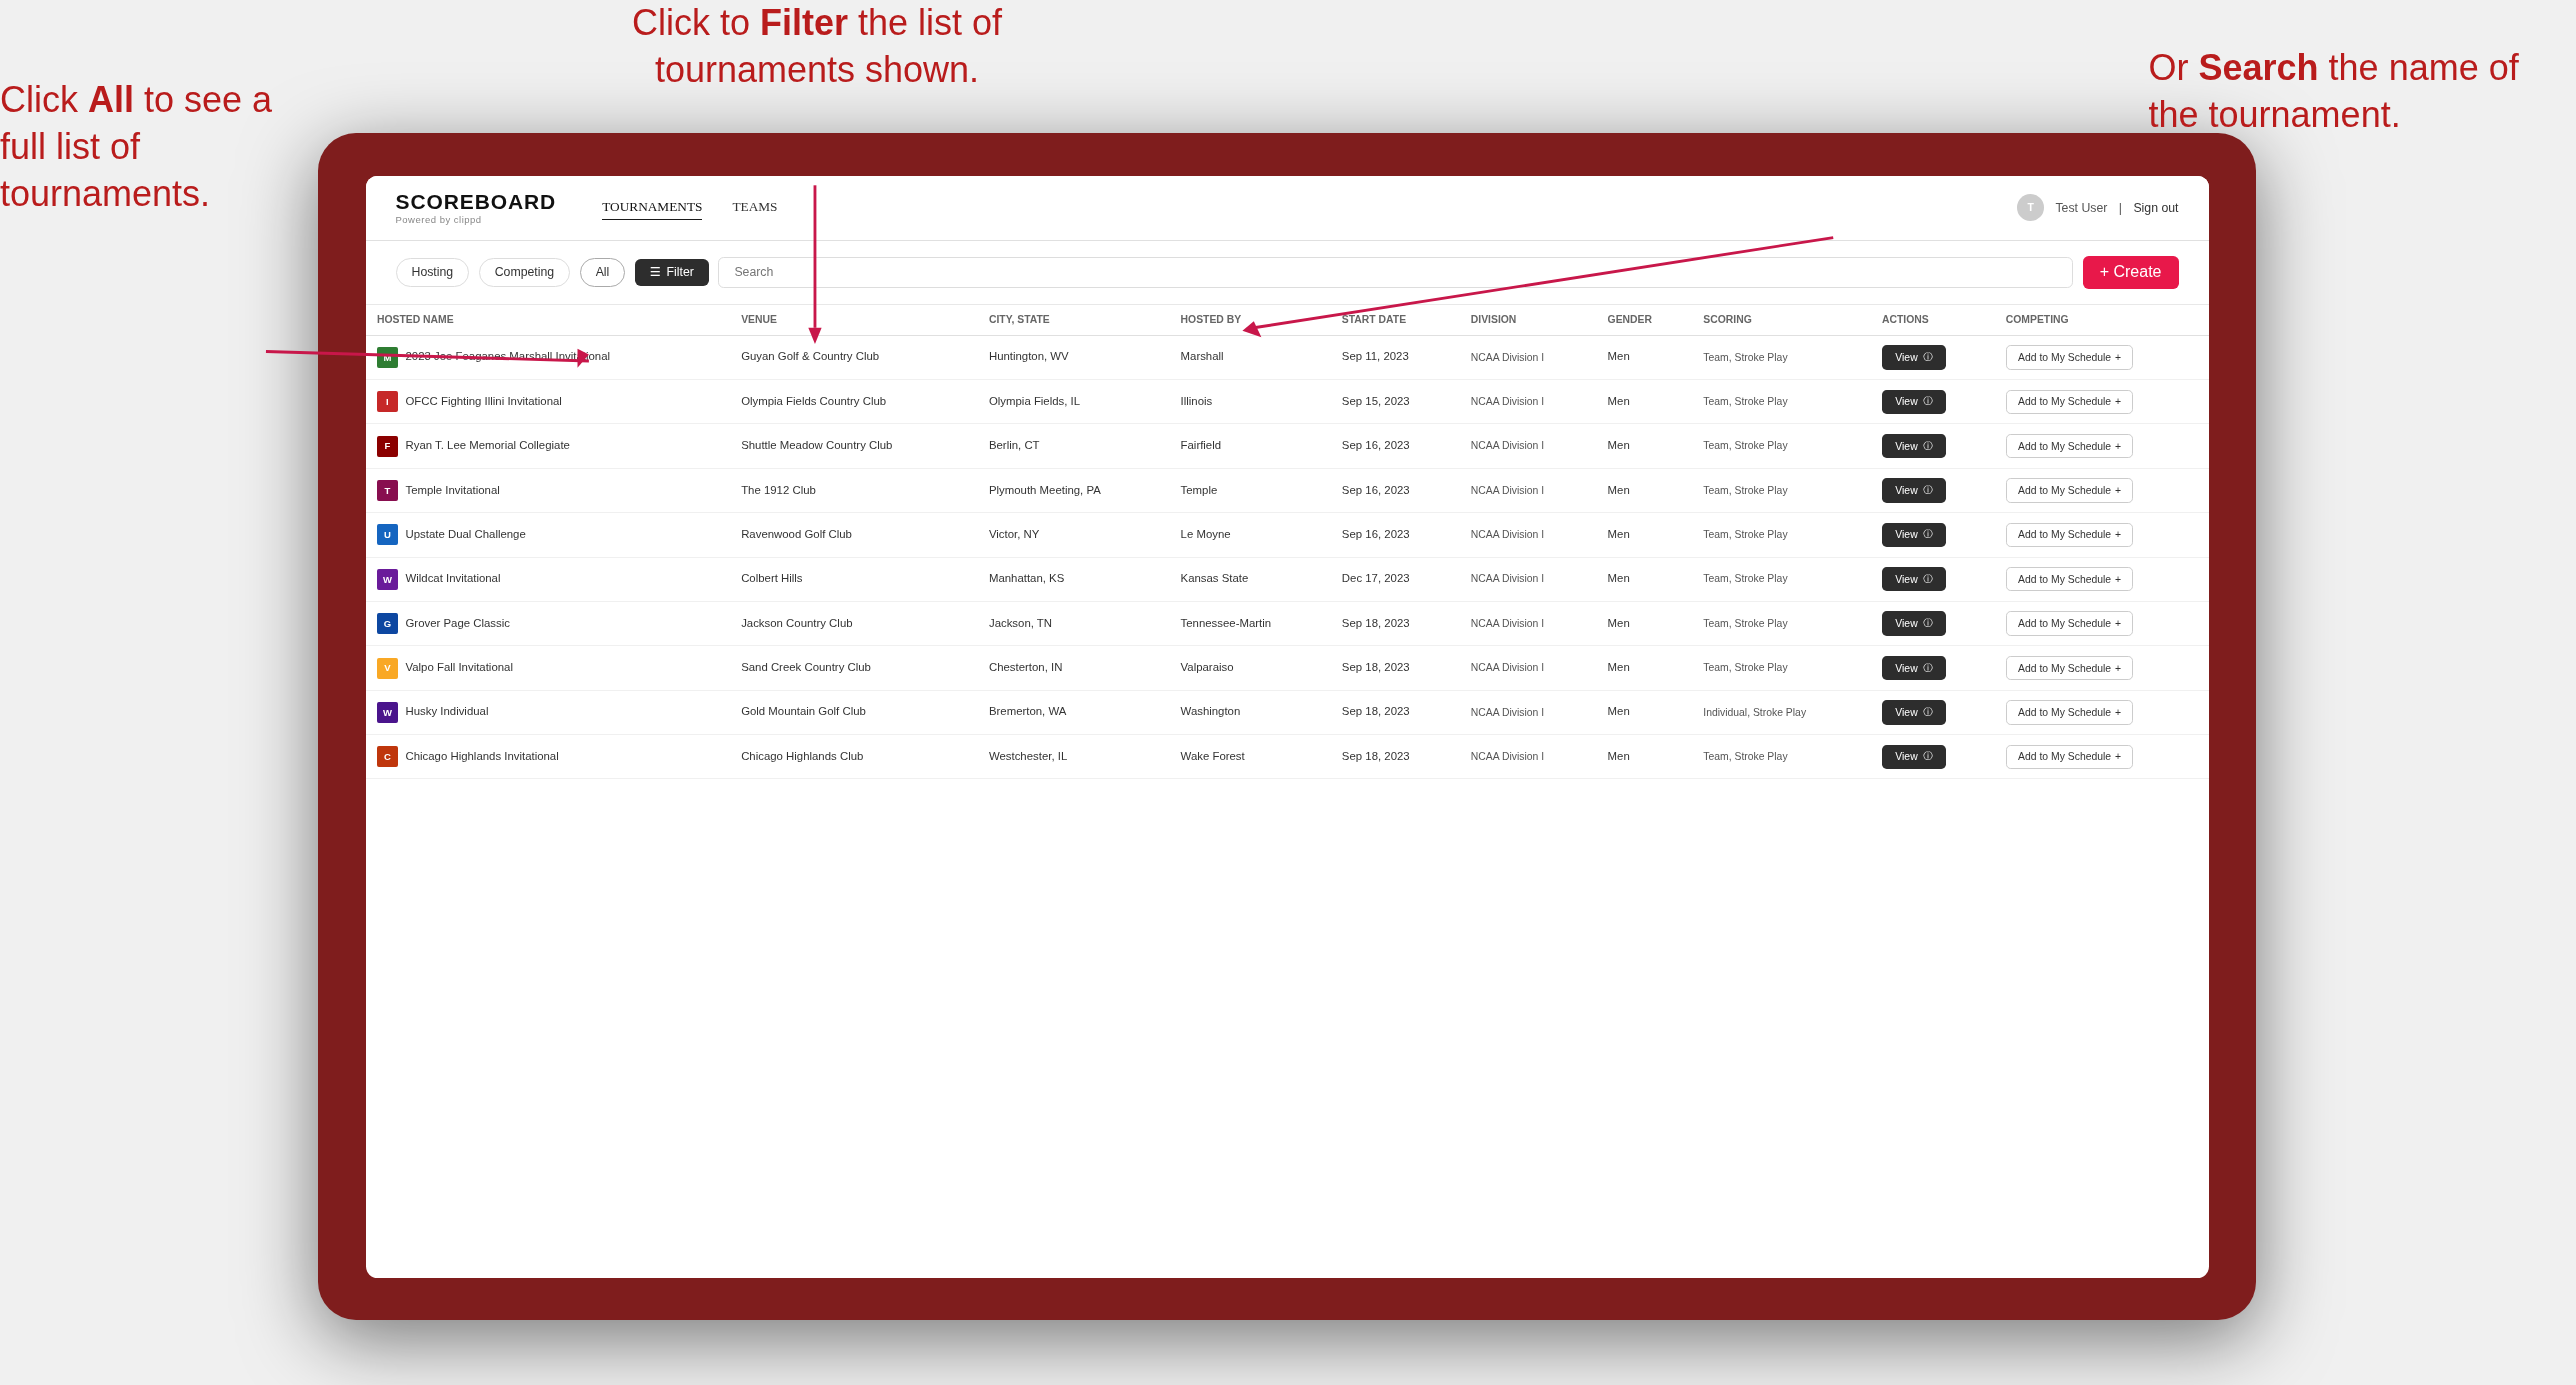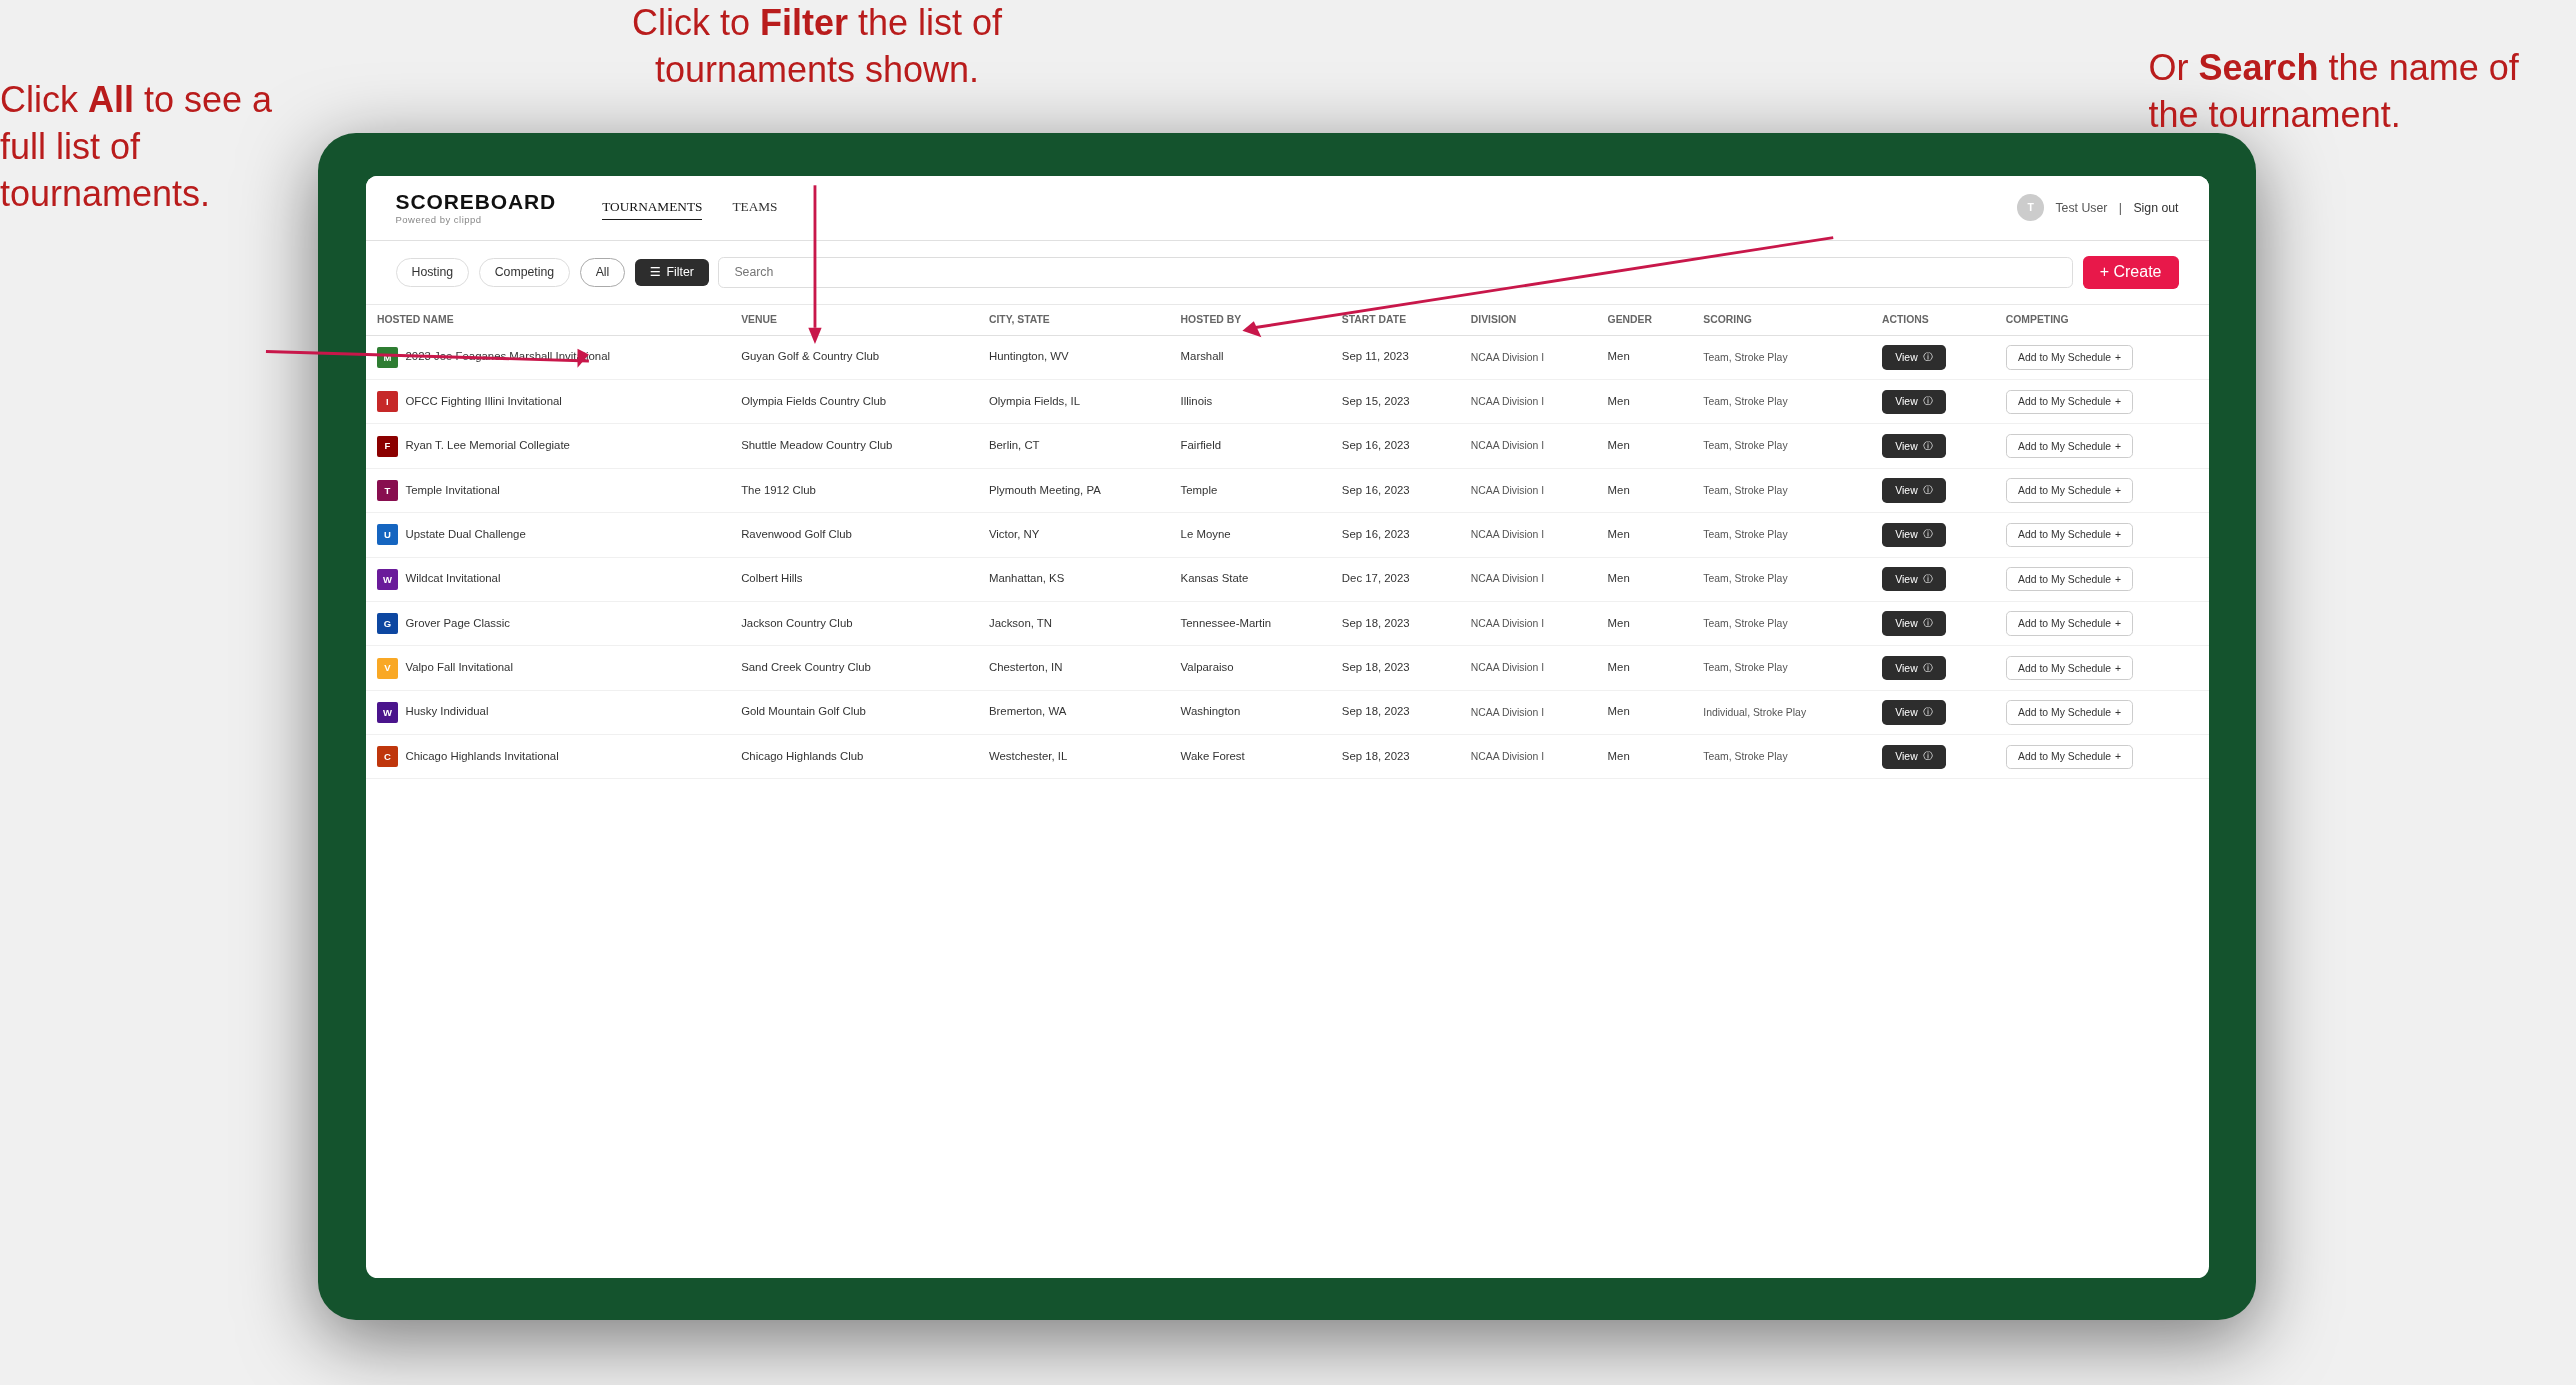--- a/index.html
+++ b/index.html
@@ -42,21 +42,21 @@
       margin-top: 26px;
     }
 
     
     .tablet {
       position: absolute;
       top: 133px;
       left: 318px;
       width: 1938px;
       height: 1187px;
-      background: #14532d;
+      background: #7f1d1d;
       border-radius: 38px;
       box-shadow: 0 19px 76px rgba(0,0,0,0.5);
       display: flex;
       align-items: center;
       justify-content: center;
     }
 
     .tablet-screen {
       width: 1843px;
       height: 1102px;

